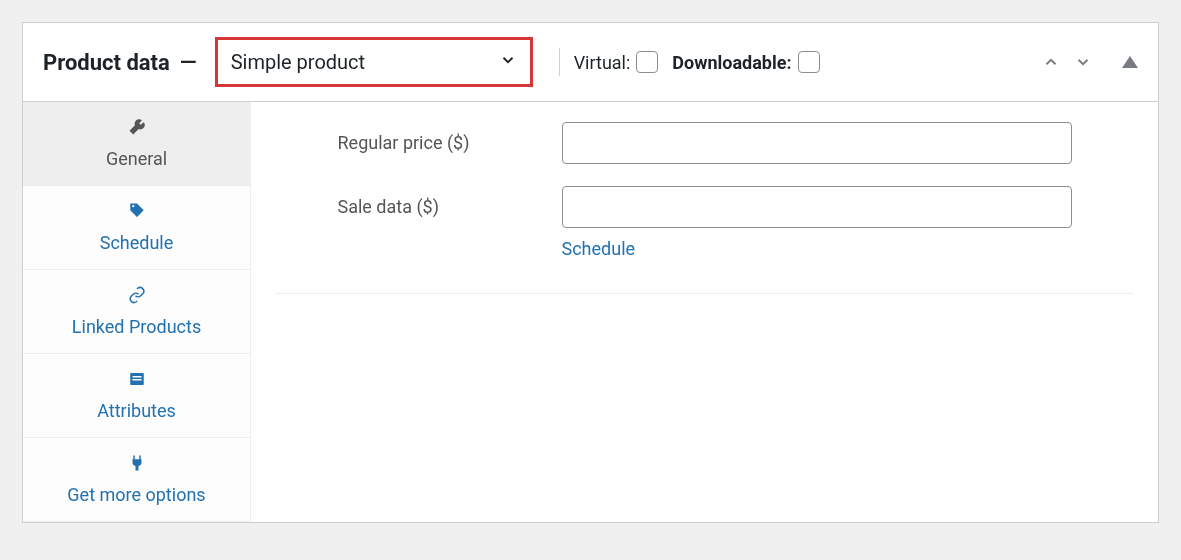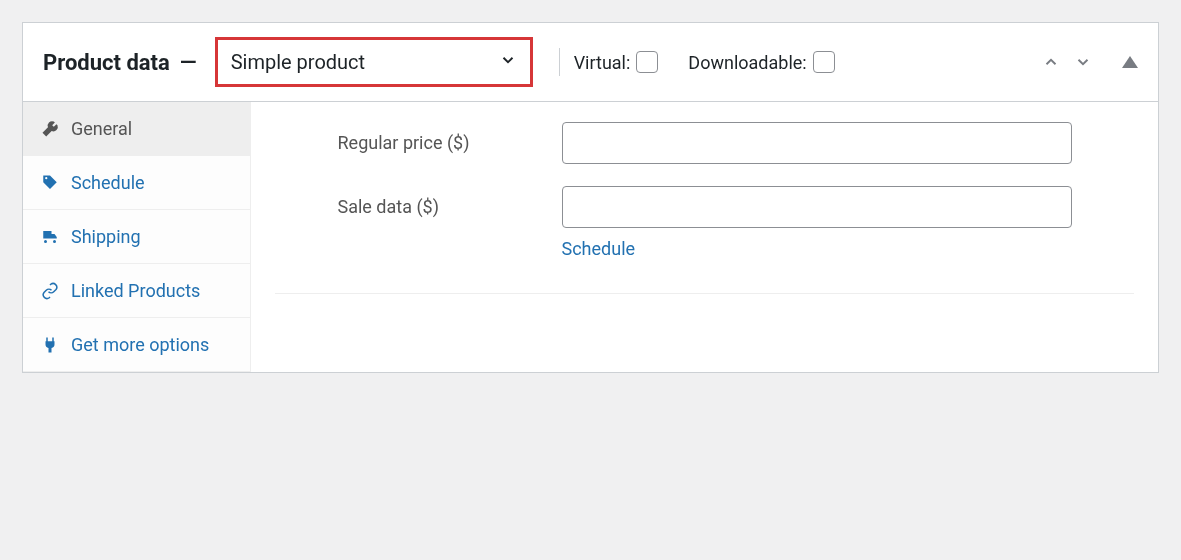--- a/index.html
+++ b/index.html
@@ -14,21 +14,21 @@
   .check-label { font-size: 18px; color: #1d2327; }
   .check-box { width: 22px; height: 22px; border: 1px solid #8c8f94; border-radius: 4px; background: #fff; display:inline-block; cursor:pointer; }
   .check-group { display:flex; align-items:flex-end; gap:6px; }
   .header-spacer { flex: 1; }
   .header-arrows { display:flex; align-items:center; gap:10px; }
   .hdr-icon { color:#787c82; cursor:pointer; width:22px; height:22px; display:flex; align-items:center; justify-content:center;}
   .hdr-icon svg { width:18px; height:18px; stroke:#787c82; stroke-width:2.5; fill:none; }
   .tri-up { width:0;height:0;border-left:8px solid transparent;border-right:8px solid transparent;border-bottom:12px solid #787c82; cursor:pointer; margin-left:18px;}
   .panel-body { display:flex; }
   .sidebar { width:228px; background:#fdfdfd; border-right:1px solid #eee; }
-  .sidebar-item { display:flex; align-items:center; gap:12px; padding:16px 18px; font-size:18px; border-bottom:1px solid #eee; cursor:pointer;}
+  .sidebar-item { display:flex; align-items:center; gap:12px; padding:16px 18px; font-size:18px; border-bottom:1px solid #eee; cursor:pointer;flex-direction:column;}
   .sidebar-item.active { background:#eee; color:#555; }
   .sidebar-item.active .si-label { color:#555; }
   .sidebar-item .si-label { color:#2271b1; }
   .si-icon { width:18px; height:18px; display:flex; align-items:center; justify-content:center; flex-shrink:0; }
   .sidebar-item.active .si-icon { color:#555; }
   .sidebar-item:not(.active) .si-icon { color:#2271b1; }
   .content { flex:1; padding:20px 24px; background:#fff; }
   .field-row { display:flex; align-items:flex-start; margin-bottom:22px;justify-content:center; }
   .field-label { width:224px; font-size:18px; color:#555; padding-top:10px;}
   .field-control input[type=text] { width:510px; height:42px; border:1px solid #8c8f94; border-radius:4px; padding:0 10px; font-size:16px;}
@@ -48,21 +48,21 @@
         <svg viewBox="0 0 24 24" fill="none" stroke="#1d2327" stroke-width="2.5">
             <polyline points="6 9 12 15 18 9"></polyline>
           </svg>
       </span>
     </div>
     <div class="divider-v"></div>
     <div class="check-group">
       <span class="check-label">Virtual:</span>
       <span class="check-box"></span>
     </div>
-    <div class="check-group" style="margin-left:16px;">
+    <div class="check-group" style="font-weight:bold;">
       <span class="check-label">Downloadable:</span>
       <span class="check-box"></span>
     </div>
     <div class="header-spacer"></div>
     <div class="header-arrows">
       <span class="hdr-icon">
           <svg viewBox="0 0 24 24">
             <polyline points="6 15 12 9 18 15"></polyline>
           </svg>
         </span>
@@ -88,34 +88,36 @@
       <div class="sidebar-item">
         <span class="si-icon">
             <svg viewBox="0 0 24 24" width="18" height="18" fill="currentColor">
               <path d="M21 11l-9-9H3v9l9 9 9-9zM7 7a1.5 1.5 0 110-3 1.5 1.5 0 010 3z"></path>
             </svg>
           </span>
         <span class="si-label">Schedule</span>
       </div>
       <div class="sidebar-item">
         <span class="si-icon">
-            <svg viewBox="0 0 24 24" width="18" height="18" fill="currentColor">
-              <path d="M3 4h11v10H3zM14 8h4l3 4v2h-7zM6 20a2 2 0 100-4 2 2 0 000 4zm12 0a2 2 0 100-4 2 2 0 000 4z"></path>
-            </svg>
-          </span>
-        <span class="si-label">Shipping</span>
-      </div>
-      <div class="sidebar-item">
-        <span class="si-icon">
             <svg viewBox="0 0 24 24" width="18" height="18" fill="none" stroke="currentColor" stroke-width="2">
               <path d="M10 13a5 5 0 007 0l3-3a5 5 0 00-7-7l-1 1"></path>
               <path d="M14 11a5 5 0 00-7 0l-3 3a5 5 0 007 7l1-1"></path>
             </svg>
           </span>
         <span class="si-label">Linked Products</span>
+      </div>
+      <div class="sidebar-item">
+        <span class="si-icon">
+            <svg viewBox="0 0 24 24" width="18" height="18" fill="currentColor">
+              <rect x="3" y="4" width="18" height="16" rx="1"></rect>
+              <rect x="6" y="8" width="12" height="2" fill="#fff"></rect>
+              <rect x="6" y="12" width="12" height="2" fill="#fff"></rect>
+            </svg>
+          </span>
+        <span class="si-label">Attributes</span>
       </div>
       <div class="sidebar-item">
         <span class="si-icon">
             <svg viewBox="0 0 24 24" width="18" height="18" fill="currentColor">
               <path d="M9 2v5h6V2h2v5h1v4a5 5 0 01-4 4.9V22h-4v-6.1A5 5 0 016 11V7h1V2z"></path>
             </svg>
           </span>
         <span class="si-label">Get more options</span>
       </div>
     </div>

